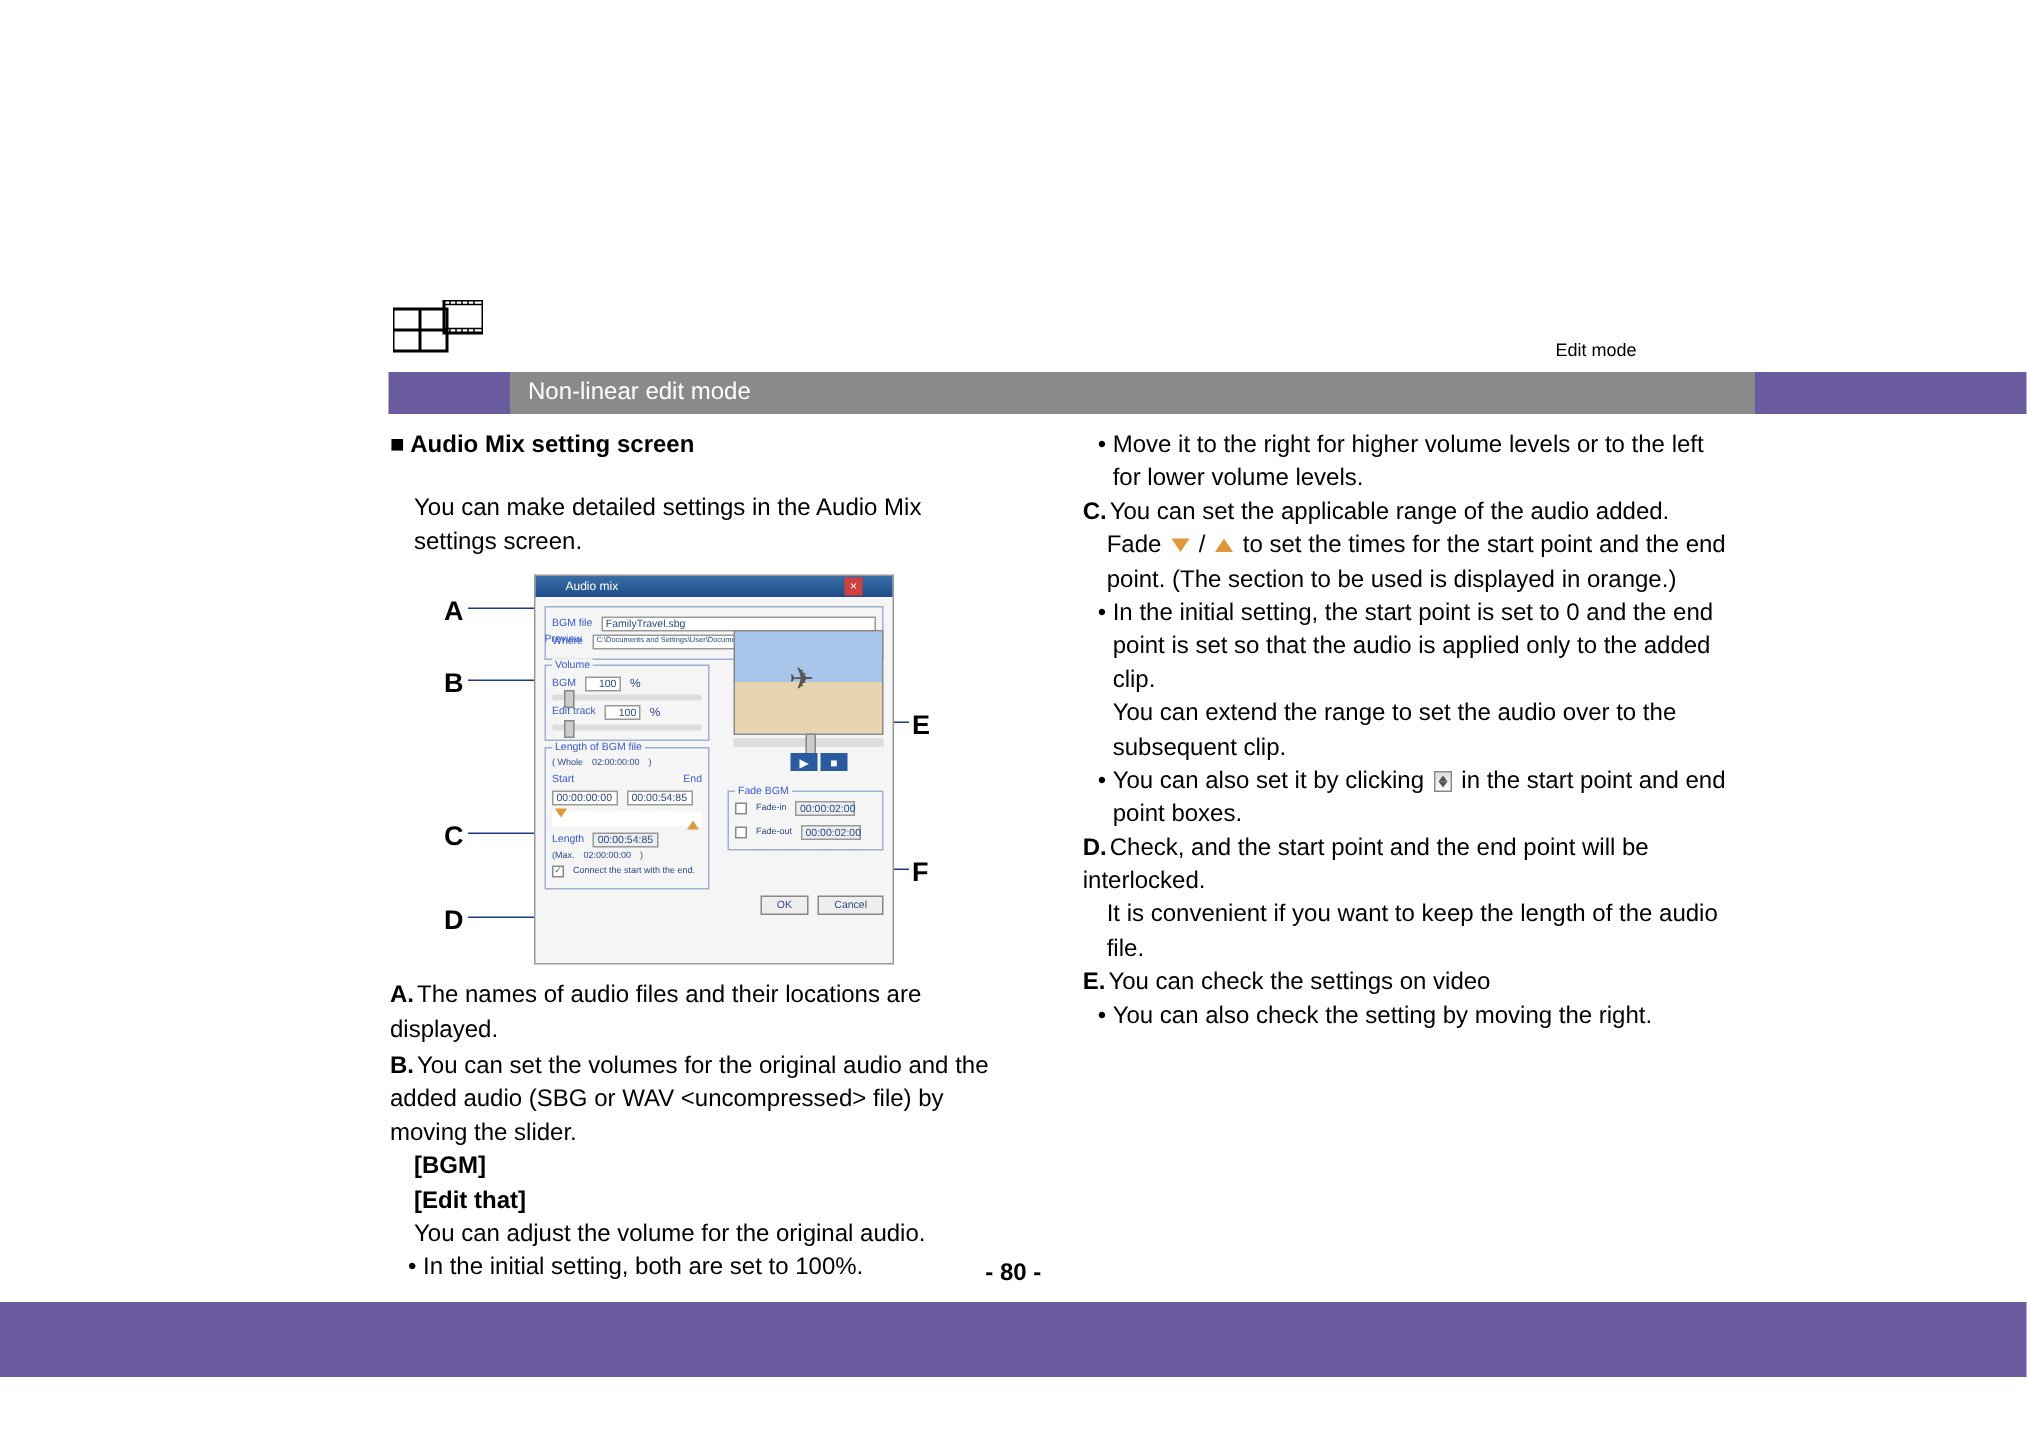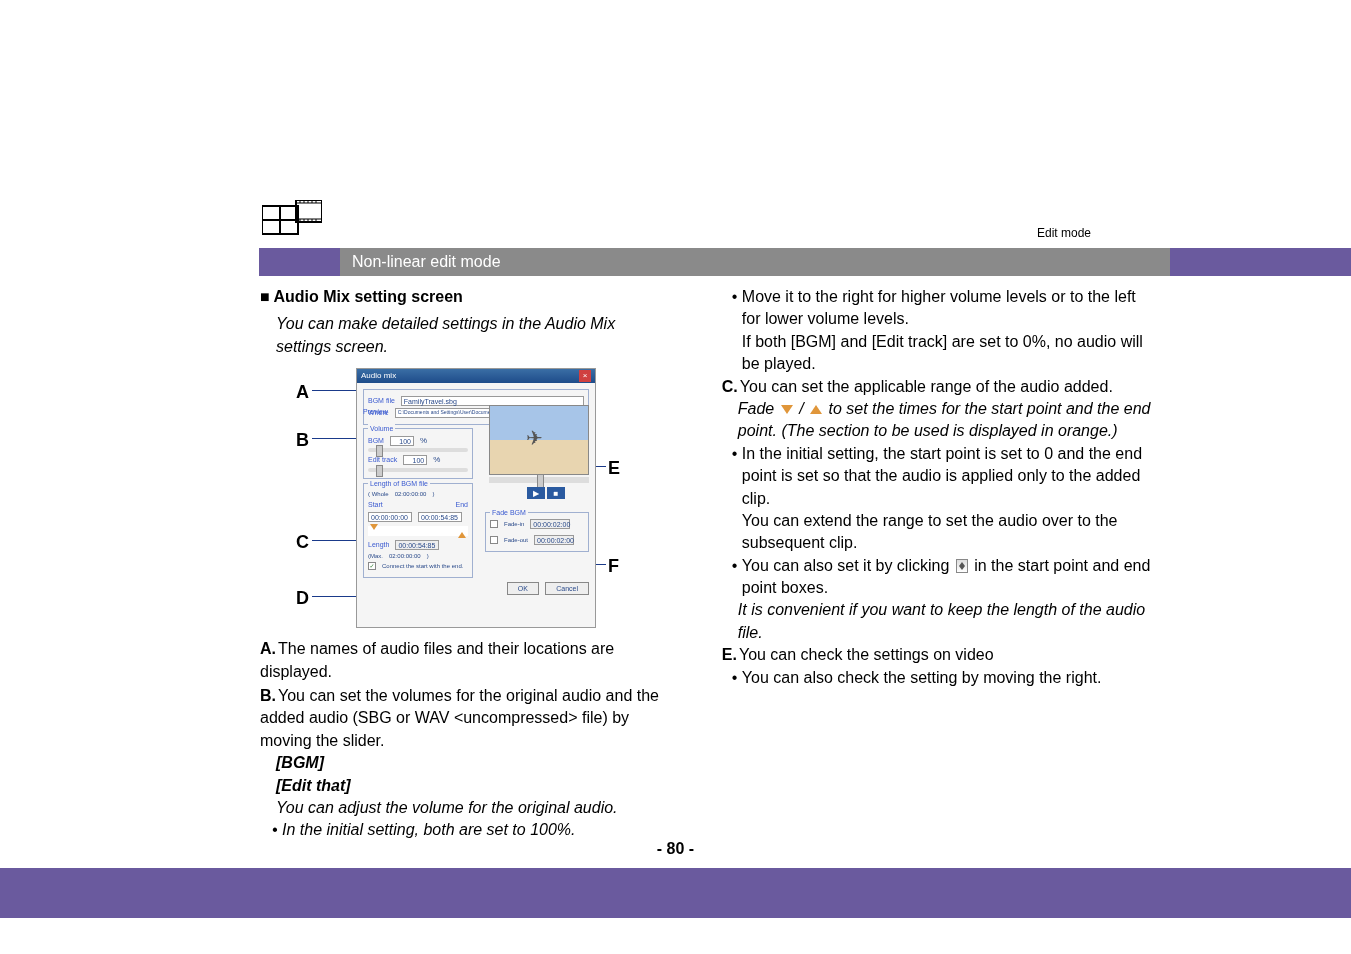--- a/index.html
+++ b/index.html
@@ -57,44 +57,44 @@
     gap: 60px;
   }
   .col {
     width: 440px;
     font-size: 16px;
     line-height: 1.4;
   }
   .col.right { width: 470px; }
   .heading {
     font-weight: bold;
-    margin-bottom: 5px;
+    margin-bottom: 20px;
   }
   .heading::before { content: "■ "; }
-  .indent { margin-left: 16px; font-style: italic; }
+  .indent { margin-left: 16px; }
   .image-block {
     position: relative;
     margin: 10px 0 10px 16px;
     height: 260px;
   }
   .dialog-mock {
     position: absolute;
     left: 80px;
     top: 0;
     width: 240px;
     height: 260px;
     border: 1px solid #999;
     background: #f5f5f5;
     font-size: 8px;
   }
   .dlg-title {
     height: 14px;
     background: linear-gradient(#3a6ea5, #1e4c8a);
     color: #fff;
-    padding: 1px 4px;
+    padding: 1px 20px;
     display: flex;
     justify-content: space-between;
   }
   .dlg-body { padding: 4px 6px; color: #2a4a8a; }
   .dlg-row { display: flex; gap: 6px; margin: 2px 0; align-items: center; }
   .dlg-label-blue { color: #3a5ad0; font-size: 7px; }
   .dlg-input { border: 1px solid #999; background: #fff; padding: 0 2px; height: 10px; flex: 1; font-size: 7px; }
   .dlg-section { border: 1px solid #a0b0d0; margin: 3px 0; padding: 4px; position: relative; }
   .dlg-section-title { position: absolute; top: -5px; left: 4px; background: #f5f5f5; padding: 0 2px; color: #3a5ad0; font-size: 7px; }
   .dlg-slider { height: 4px; background: #ddd; border-radius: 2px; margin: 2px 0; position: relative; }
@@ -364,38 +364,40 @@
     <div class="indent">You can adjust the volume for the original audio.</div>
     <ul class="bullet-list indent">
       <li>In the initial setting, both are set to 100%.</li>
     </ul>
   </div>
 
   <div class="col right">
     <ul class="bullet-list subsub">
       <li>
         <span>Move it to the right for higher volume levels or to the left for lower volume levels.</span>
-        <div>If both [BGM] and [Edit track] are set to 0%, no audio will be played.</div>
       </li>
     </ul>
     <div>
       <span class="item-letter">C.</span><span>You can set the applicable range of the audio added.</span>
     </div>
     <div class="indent">
       <span>Fade </span><span class="marker-down"></span><span> / </span><span class="marker-up"></span><span> to set the times for the start point and the end point. (The section to be used is displayed in orange.)</span>
     </div>
     <ul class="bullet-list subsub">
       <li>
         <span>In the initial setting, the start point is set to 0 and the end point is set so that the audio is applied only to the added clip.</span>
         <div>You can extend the range to set the audio over to the subsequent clip.</div>
       </li>
       <li>
         <span>You can also set it by clicking </span><span class="spinner-icon"></span><span> in the start point and end point boxes.</span>
       </li>
     </ul>
+    <div>
+      <span class="item-letter">D.</span><span>Check, and the start point and the end point will be interlocked.</span>
+    </div>
     <div class="indent">It is convenient if you want to keep the length of the audio file.</div>
     <div>
       <span class="item-letter">E.</span><span>You can check the settings on video</span>
     </div>
     <ul class="bullet-list subsub">
       <li>You can also check the setting by moving the right.</li>
     </ul>
   </div>
 </div>
 

